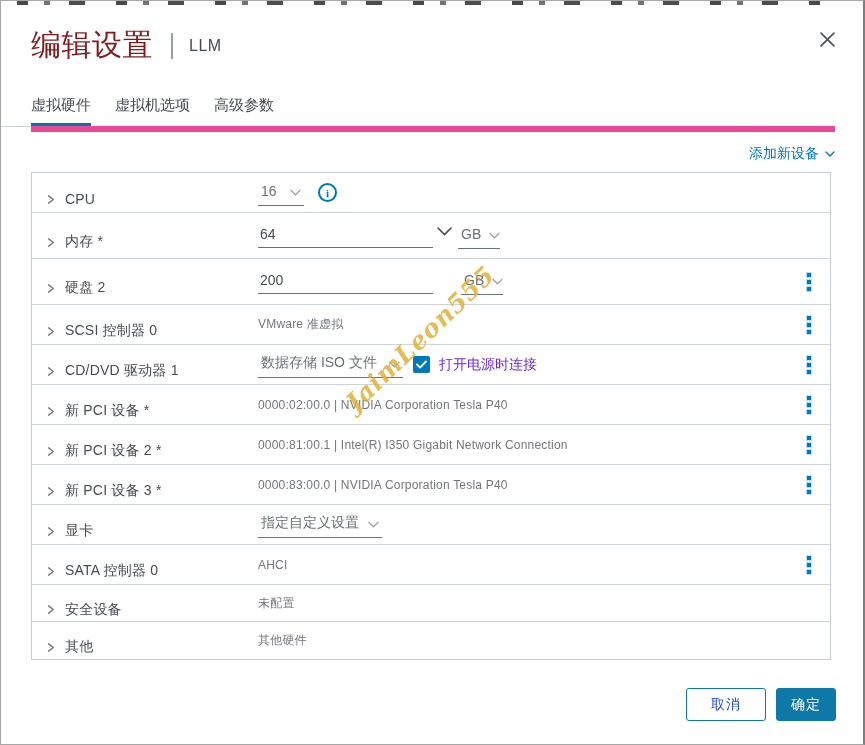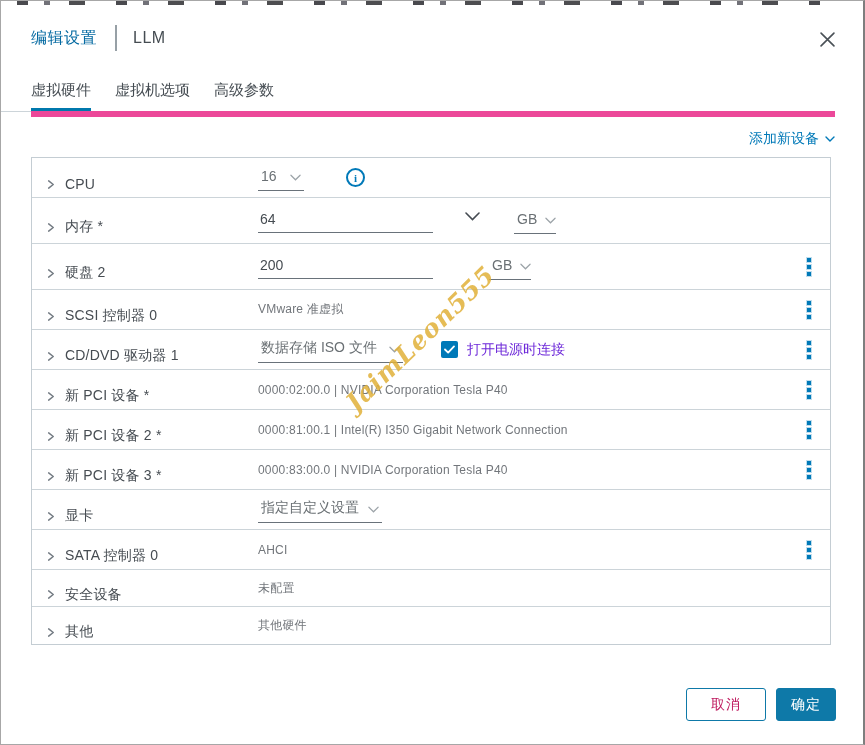--- a/index.html
+++ b/index.html
@@ -14,21 +14,21 @@
   .top-noise {
     position:absolute; top:0; left:16px; right:28px; height:4px;
     background: repeating-linear-gradient(90deg,
       rgba(18,18,24,.85) 0 11px, transparent 11px 27px,
       rgba(45,45,55,.75) 27px 33px, transparent 33px 52px,
       rgba(8,8,12,.8) 52px 68px, transparent 68px 99px);
     opacity:.9;
   }
   
   .hdr { padding:24px 28px 0 30px; display:flex; align-items:center; }
-  .hdr-title { font-size:16px; color:#0369a1; font-weight:400; letter-spacing:.5px; }
+  .hdr-title { font-size:30px; color:#7f1d1d; font-weight:400; letter-spacing:.5px; }
   .hdr-sep { width:2px; height:26px; background:#97a0a6; margin:0 16px 0 18px; }
   .hdr-vm { font-size:16px; color:#454c52; letter-spacing:.5px; }
   .close-btn { position:absolute; top:29px; right:27px; width:18px; height:18px; cursor:pointer;
                display:flex; align-items:center; justify-content:center; }
   
   .tabs { display:flex; margin:24px 28px 0 30px; border-bottom:6px solid #ec4899; }
   .tabs::before { content:""; position:absolute; left:0; width:30px; height:1px; margin-top:36px; background:#ccd4d9; }
   .tab { font-size:15px; color:#454c52; padding:6px 0 11px; margin-right:24px; cursor:pointer; }
   .tab.active { box-shadow: inset 0 -3px 0 #0079ad; }
   
@@ -37,21 +37,21 @@
   .add-link svg { margin-left:6px; }
   
   .hw-table { margin:9px 32px 0 30px; border:1px solid #c4cdd3; }
   .row { display:flex; align-items:center; height:40px; border-bottom:1px solid #ccd4d9; padding-left:13px; background:#fff; }
   .row:last-child { border-bottom:none; }
   .row.tall { height:46px; }
   .row.short { height:37px; }
   .row-label-col { width:213px; display:flex; align-items:center; flex:none;margin-top:13px; }
   .expander { display:inline-flex; margin-right:9px; cursor:pointer; }
   .row-label { font-size:14px; color:#464c52; letter-spacing:.2px; }
-  .row-value-col { flex:1; display:flex; align-items:center;gap:28px; }
+  .row-value-col { flex:1; display:flex; align-items:center; }
   .row-menu-col { width:42px; flex:none; display:flex; justify-content:center; }
   .val-text { font-size:12px; color:#72767b; letter-spacing:.2px; }
   .txt-input { border:none; border-bottom:1px solid #69727a; font-size:14px; color:#464c52;
                padding:2px 2px 5px; background:transparent; outline:none;
                font-family:"Liberation Sans","DejaVu Sans",sans-serif; }
   .sel { display:inline-flex; align-items:center; justify-content:space-between;
          border-bottom:1px solid #69727a; padding:2px 3px 5px; cursor:pointer; }
   .sel-val { font-size:14px; color:#6a7074; margin-right:8px; white-space:nowrap; }
   .info-icon { width:19px; height:19px; border:2px solid #0079b8; border-radius:50%;
                color:#0079b8; font-size:11px; font-weight:bold; font-family:"Liberation Serif","DejaVu Serif",serif;
@@ -60,21 +60,21 @@
   .cbx { width:17px; height:17px; background:#0079b8; border-radius:2px; margin-left:10px;
          display:inline-flex; align-items:center; justify-content:center; cursor:pointer; flex:none; }
   .cbx-label { font-size:14px; color:#6d28d9; margin-left:9px; white-space:nowrap; }
   .kebab { display:inline-block; cursor:pointer; padding:2px 4px; }
   .kebab i { display:block; width:4px; height:4px; background:#0079b8; margin:3px auto;
              box-shadow:0 0 0 1px rgba(0,121,184,.25); }
   
   .footer { position:absolute; right:27px; bottom:23px; display:flex; gap:10px; }
   .btn { height:33px; border-radius:3px; font-size:14px; cursor:pointer;
          font-family:"Liberation Sans","DejaVu Sans",sans-serif; letter-spacing:1px; }
-  .btn-cancel { background:#fff; border:1px solid #0e79a8; color:#be185d; padding:0 24px; }
+  .btn-cancel { background:#fff; border:1px solid #0e79a8; color:#1d4ed8; padding:0 24px; }
   .btn-ok { background:#0e79a8; border:1px solid #0e79a8; color:#fff; padding:0 14px; }
   
   .watermark { position:absolute; left:349px; top:391px; transform:rotate(-44deg);
                transform-origin:left center; font-family:"DejaVu Serif","Liberation Serif",serif;
                font-style:italic; font-weight:bold; font-size:25px; letter-spacing:1px;
                color:rgba(224,176,56,.85); pointer-events:none; z-index:50; }
 </style>
 </head>
 <body>
 

